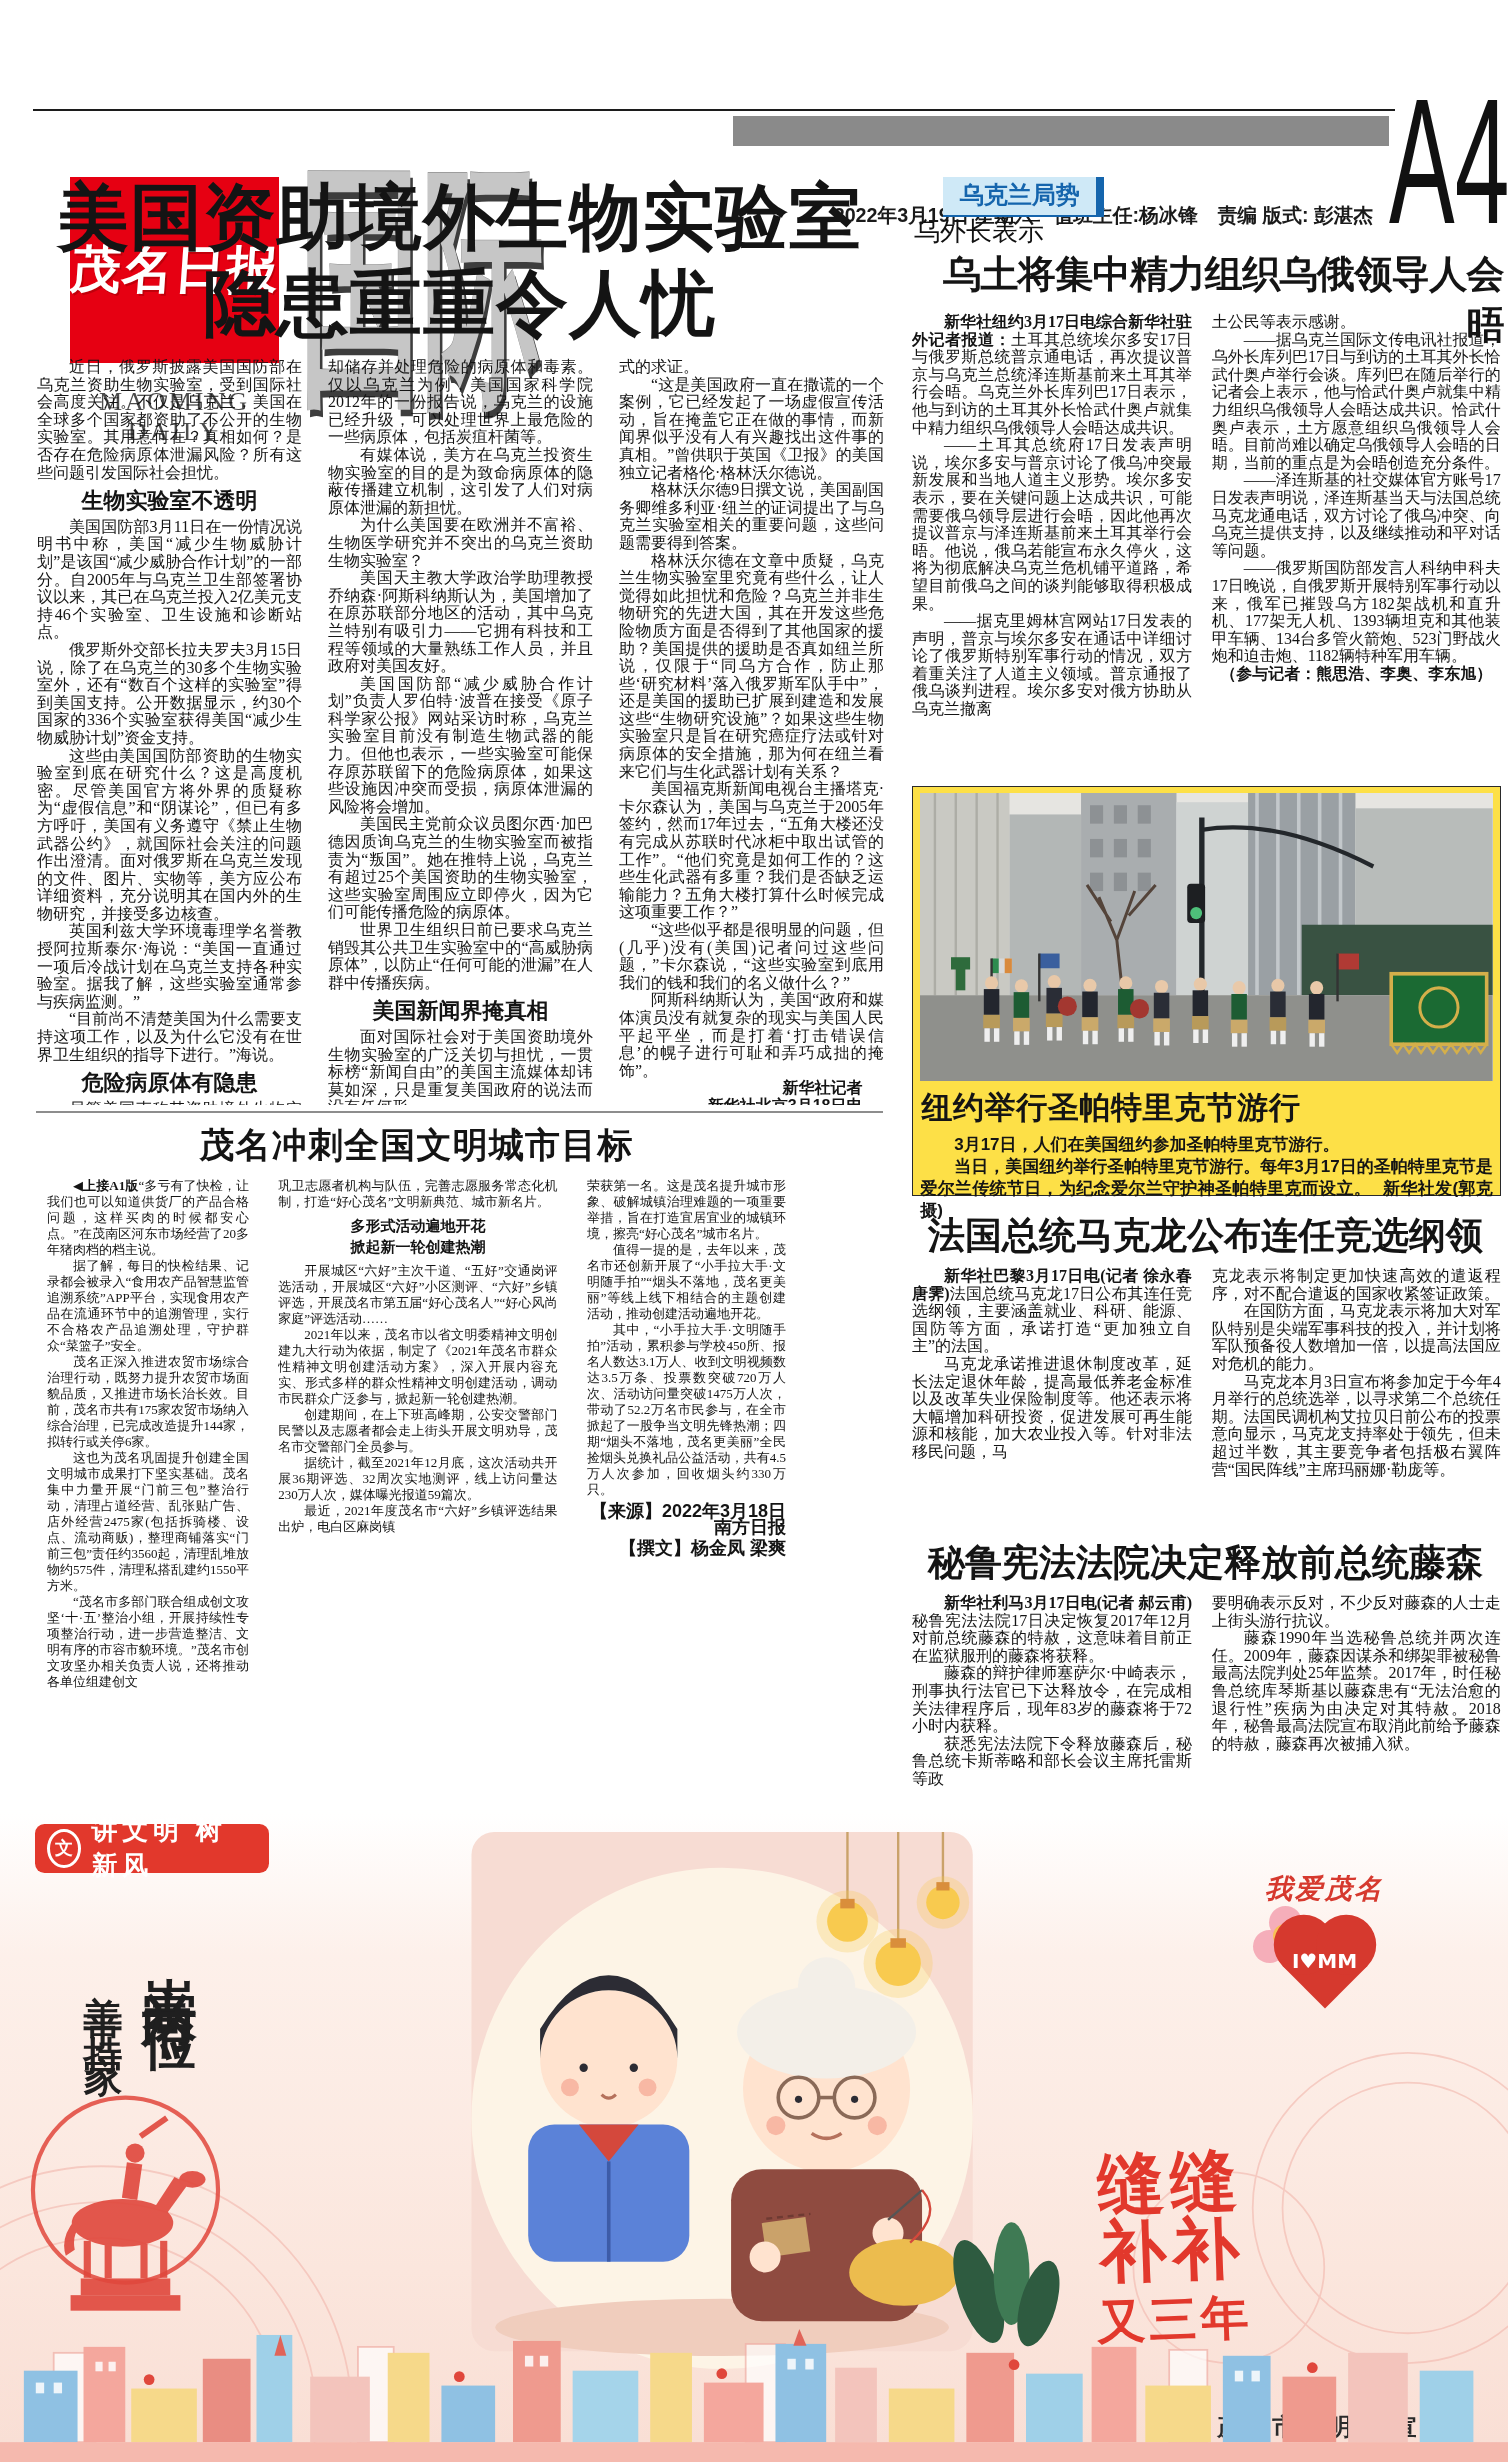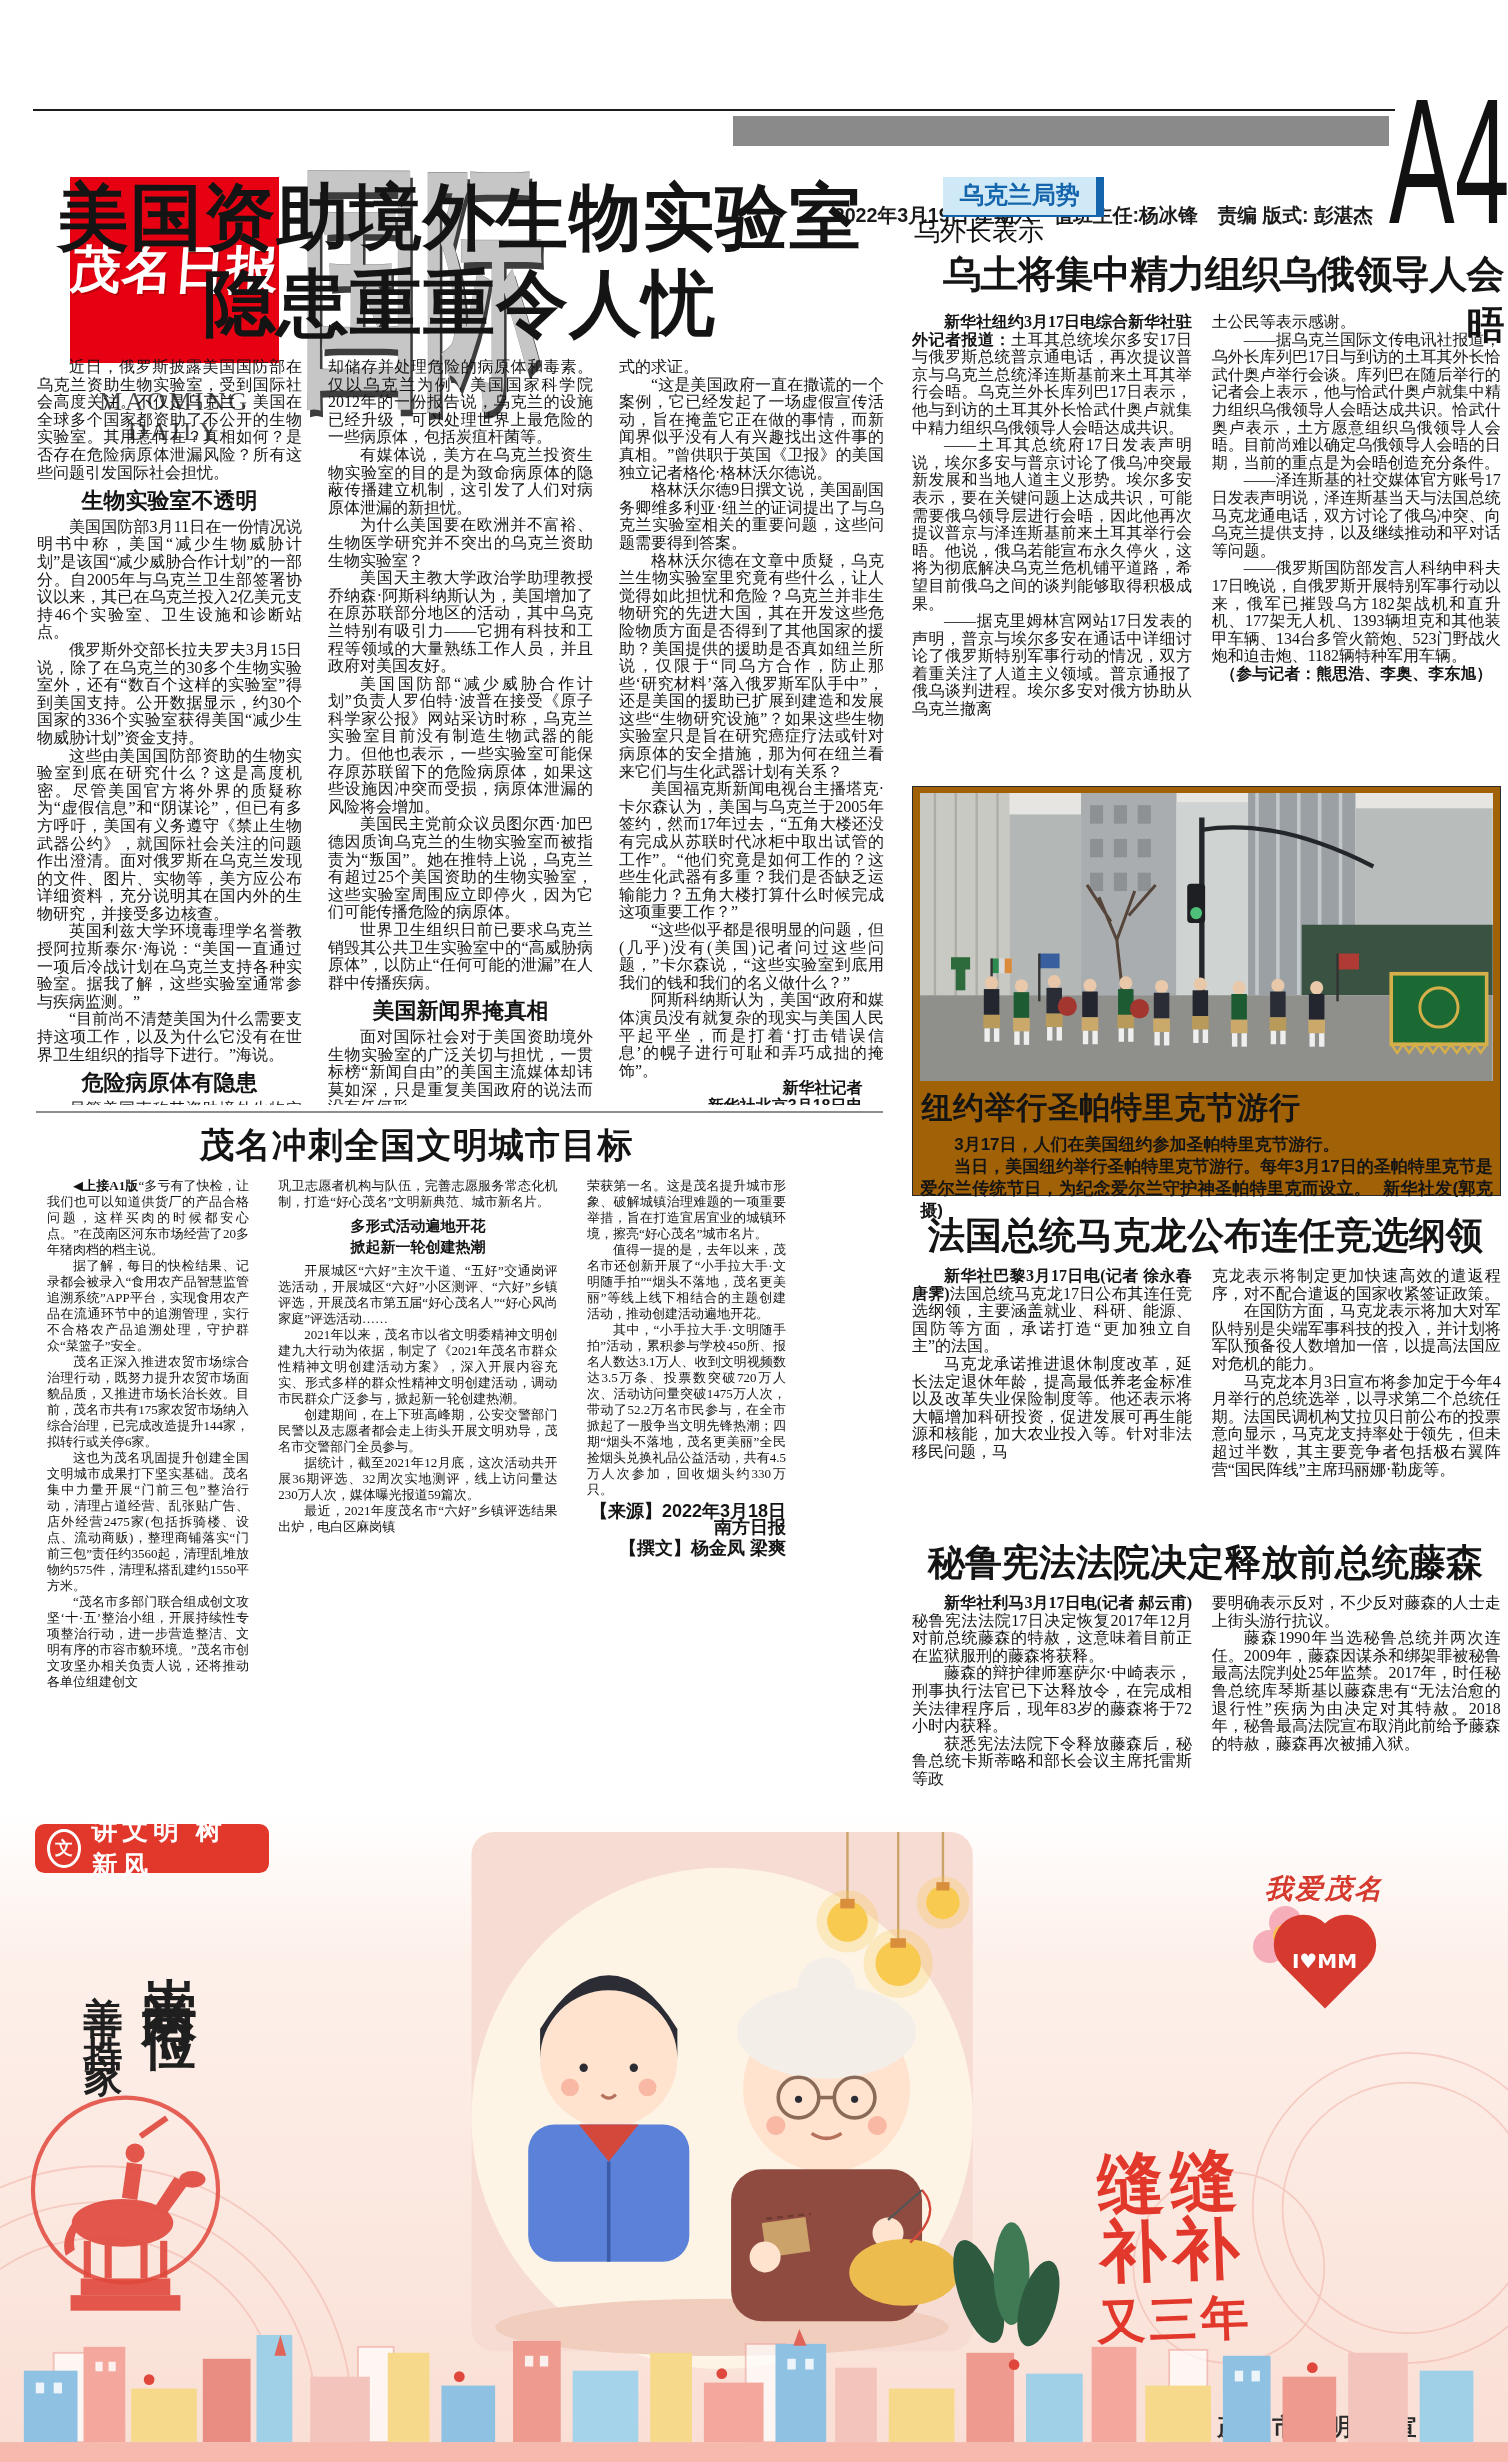--- a/index.html
+++ b/index.html
@@ -59,21 +59,21 @@
         font-family:"Liberation Sans",sans-serif;font-weight:700;font-size:24px;padding:2.4px 16.7px 3.6px;
         border-right:8.4px solid #1565ad;border-bottom:2.4px solid #1565ad;}
   .ukr-kicker{position:absolute;left:914px;top:214px;font-size:26px;color:#111;}
   .ukr-headline{position:absolute;left:907px;top:249px;width:597px;text-align:right;
         font-size:38px;font-weight:900;letter-spacing:-0.6px;}
   .ukr-body{left:912px;top:313px;width:589px;height:461px;gap:19.7px;font-size:16px;line-height:17.6px;}
   .ukr-body .cola{width:280px;height:461px;}
   .ukr-body .colb{width:289px;height:461px;}
 
   .photo-frame{position:absolute;left:912px;top:786px;width:589px;height:410px;
-        border:1.8px solid #2a2a2a;box-sizing:border-box;padding:6px 7.2px;background:#a16207;}
+        border:1.8px solid #2a2a2a;box-sizing:border-box;padding:6px 7.2px;background:#fde047;}
   .photo-art{width:100%;height:288px;display:block;background:#e5e4e0;}
   .cap-title{font-size:31px;font-weight:900;margin:6px 1.2px 4.8px;letter-spacing:0.6px;}
   .cap-p{margin:0;font-family:"Liberation Sans",sans-serif;font-weight:700;font-size:17px;
         line-height:22px;text-align:justify;text-indent:2em;}
   .cap-credit{margin-left:12px;}
 
   .sub-headline{position:absolute;left:907px;width:597px;text-align:center;font-size:37px;font-weight:900;}
   .macron-headline{top:1211px;}
   .peru-headline{top:1538px;}
   .macron-body{left:912px;top:1267px;width:589px;height:243px;gap:19.7px;font-size:16px;line-height:17.6px;}

